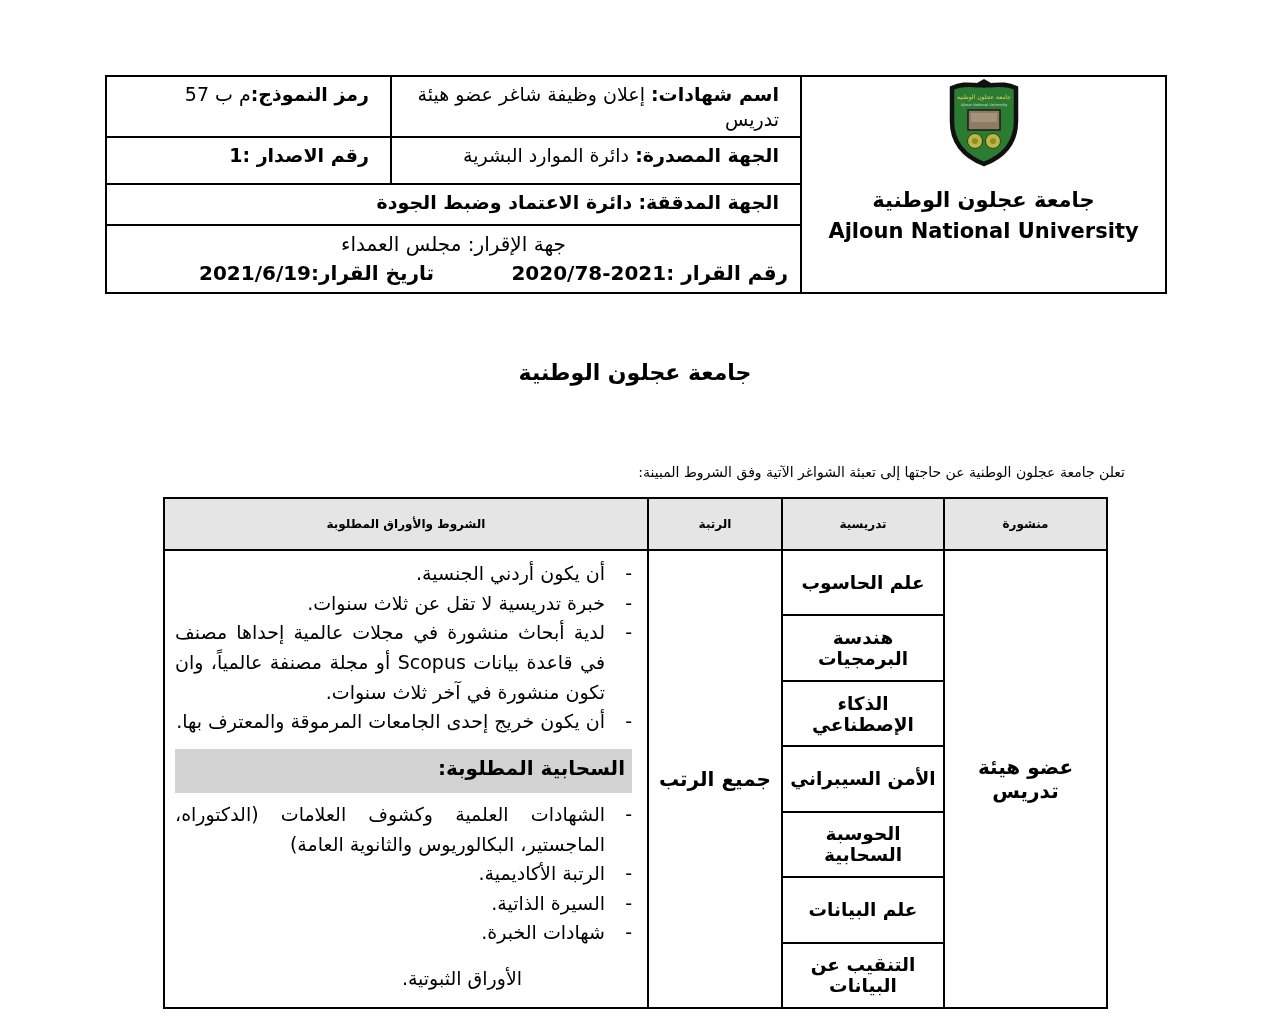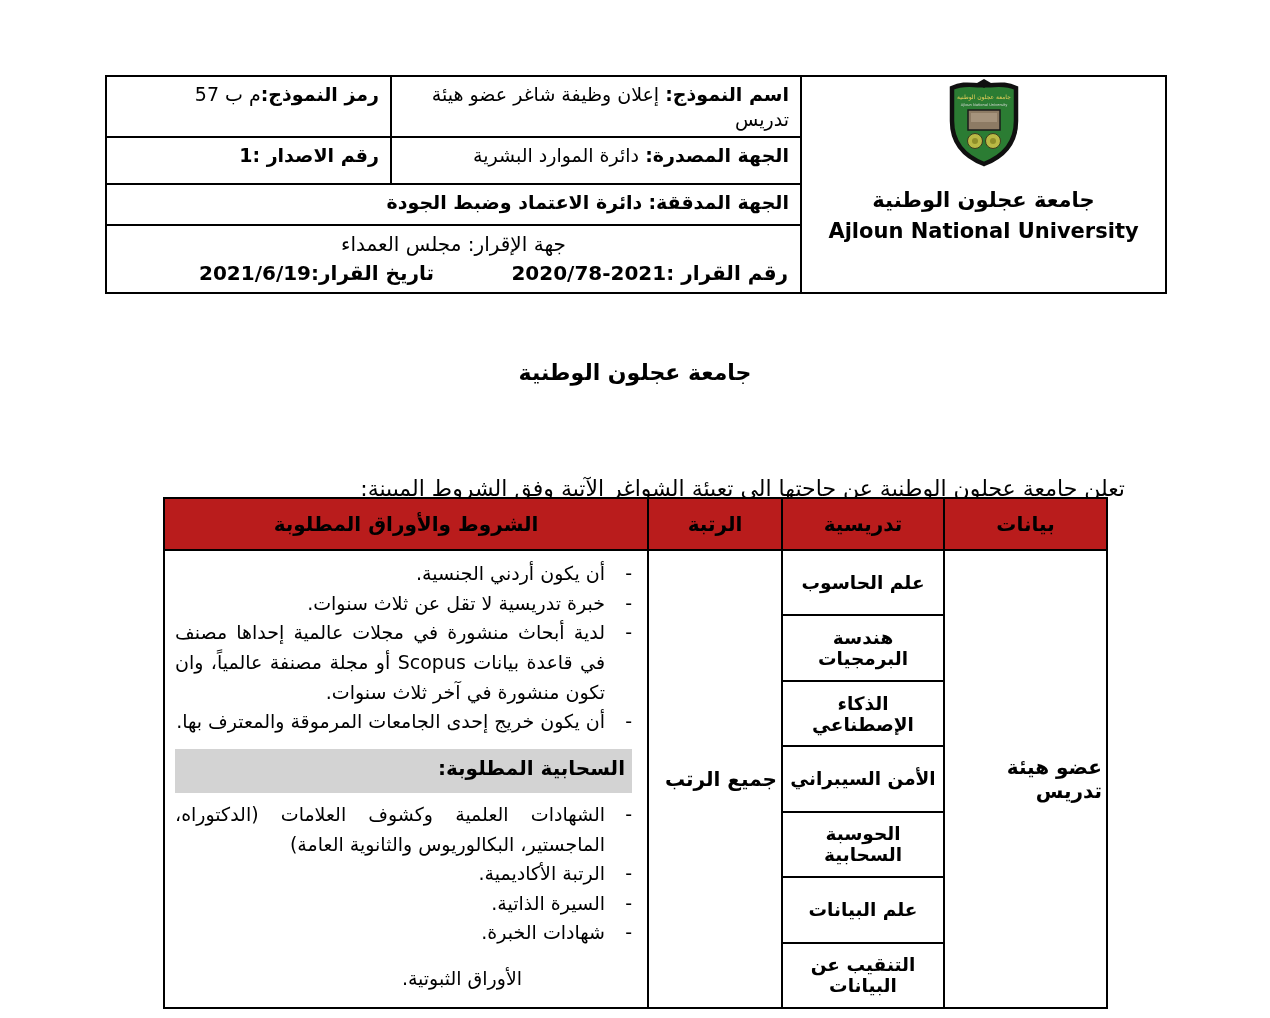--- a/index.html
+++ b/index.html
@@ -9,50 +9,50 @@
     font-family:"DejaVu Sans", sans-serif;
     overflow:hidden;
   }
   .b { font-weight:bold; }
 
   
   .form-table {
     position:absolute; top:75px; left:105px; width:1060px;
     border-collapse:collapse; table-layout:fixed; font-size:19px;
   }
-  .form-table td { border:2px solid #000; padding:5px 11px; vertical-align:top; line-height:1.3; }
+  .form-table td { border:2px solid #000; padding:5px 21px; vertical-align:top; line-height:1.3; }
   .form-table tr.r1 { height:46px; }
   .form-table tr.r2 { height:47px; }
   .form-table tr.r3 { height:41px; }
   .form-table tr.r4 { height:57px; }
   .logo-cell { text-align:center; vertical-align:top; padding:2px 4px 0 4px !important; }
   .logo-shield { display:block; margin:0 auto; }
   .logo-ar { font-size:21px; font-weight:bold; margin-top:20px; }
   .logo-en { font-size:21px; font-weight:bold; direction:ltr; margin-top:4px; }
   .approval-cell { padding:5px 0 6px 0 !important; }
   .appr-line1 { text-align:center; font-weight:normal; font-size:20px; }
   .appr-line2 { display:flex; justify-content:space-between; font-weight:bold; font-size:20px; padding:3px 12px 0 92px; }
 
   
   .doc-title    { position:absolute; top:290px; left:0; width:100%; text-align:center; font-size:30px; font-weight:bold; }
   .doc-subtitle { position:absolute; top:360px; left:0; width:100%; text-align:center; font-size:22px; font-weight:bold; }
-  .intro-line   { position:absolute; top:476px; right:145px; font-size:22px; white-space:nowrap;margin-left:20px; }
+  .intro-line   { position:absolute; top:464px; right:145px; font-size:14px; white-space:nowrap;margin-left:20px; }
 
   
   .vac-table {
     position:absolute; top:497px; left:163px; width:943px;
     border-collapse:collapse; table-layout:fixed; font-size:19px;
   }
   .vac-table td { border:2.4px solid #000; }
   .vhead td {
-    height:46px; background:#b91c1c; text-align:center; vertical-align:middle;
-    font-weight:bold; font-size:20px; padding:2px 4px;margin-left:20px;
+    height:46px; background:#e5e5e5; text-align:center; vertical-align:middle;
+    font-weight:bold; font-size:12px; padding:2px 4px;margin-left:20px;
   }
   .vbody { height:456px; }
-  .job-cell, .rank-cell { text-align:right; vertical-align:middle; font-weight:bold; font-size:20px; padding:4px; }
+  .job-cell, .rank-cell { text-align:center; vertical-align:middle; font-weight:bold; font-size:20px; padding:4px; }
   .spec-cell { padding:0; vertical-align:top; }
   .spec-stack { display:flex; flex-direction:column; height:456px; }
   .spec-item {
     flex:1 1 0; display:flex; align-items:center; justify-content:center;
     font-weight:bold; font-size:18.5px; border-bottom:2.4px solid #000; padding:0 3px; text-align:center;
   }
   .spec-item:last-child { border-bottom:none; }
 
   .cond-cell { vertical-align:top; padding:8px 15px 6px 10px; font-size:19px; line-height:1.56; }
   .bullet { display:flex; }
@@ -87,21 +87,21 @@
           <rect x="27" y="34" width="26" height="9" fill="#a5937c"></rect>
           <circle cx="31" cy="62" r="7.5" fill="#b9b945" stroke="#3c3c1e" stroke-width="1"></circle>
           <circle cx="49" cy="62" r="7.5" fill="#b9b945" stroke="#3c3c1e" stroke-width="1"></circle>
           <circle cx="31" cy="62" r="3" fill="#8f8f2a"></circle>
           <circle cx="49" cy="62" r="3" fill="#8f8f2a"></circle>
         </svg>
         <div class="logo-ar">جامعة عجلون الوطنية</div>
         <div class="logo-en">Ajloun  National University</div>
       </td>
       <td>
-        <span class="b">اسم النموذج:</span> <span>إعلان وظيفة شاغر عضو هيئة تدريس</span>
+        <span class="b">اسم شهادات:</span> <span>إعلان وظيفة شاغر عضو هيئة تدريس</span>
       </td>
       <td>
         <span class="b">رمز النموذج:</span><span>م ب 57</span>
       </td>
     </tr>
     <tr class="r2">
       <td>
         <span class="b">الجهة المصدرة:</span> <span>دائرة الموارد البشرية</span>
       </td>
       <td>
@@ -130,21 +130,21 @@
 
   <table class="vac-table">
     <colgroup>
         <col style="width:163px">
         <col style="width:162px">
         <col style="width:134px">
         <col style="width:484px">
       </colgroup>
     <tbody>
         <tr class="vhead">
-      <td>بيانات</td>
+      <td>منشورة</td>
       <td>تدريسية</td>
       <td>الرتبة</td>
       <td>الشروط والأوراق المطلوبة</td>
     </tr>
     <tr class="vbody">
       <td class="job-cell">عضو هيئة تدريس</td>
       <td class="spec-cell">
         <div class="spec-stack">
           <div class="spec-item">علم الحاسوب</div>
           <div class="spec-item">هندسة البرمجيات</div>

